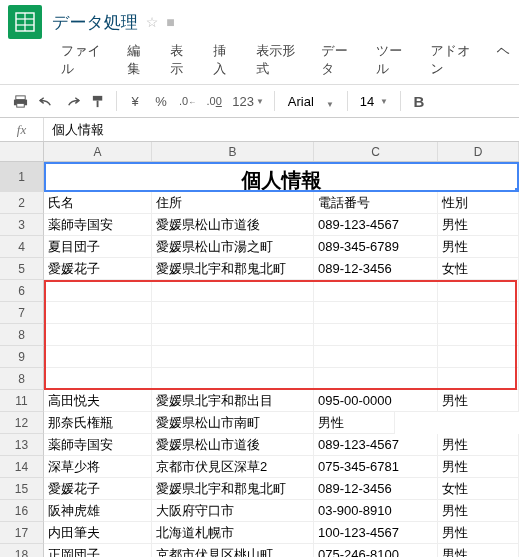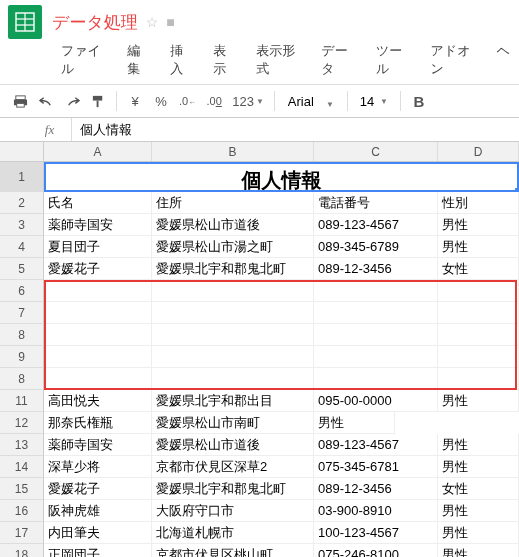--- a/index.html
+++ b/index.html
@@ -1,38 +1,38 @@
 <!DOCTYPE html>
 <html><head>
 <meta charset="utf-8">
 <style>
   * { box-sizing: border-box; margin: 0; padding: 0; }
   body { font-family: Arial, sans-serif; font-size: 13px; background: #fff; width: 519px; height: 557px; overflow: hidden; }
 
   .titlebar { display: flex; align-items: center; padding: 6px 8px 0 8px; height: 38px; }
   .logo { width: 34px; height: 34px; background: #0f9d58; display: flex; align-items: center; justify-content: center; border-radius: 2px; }
   .logo-inner { width: 20px; height: 20px; }
-  .doc-title { font-size: 17px; color: #ef4444; margin-left: 10px; }
+  .doc-title { font-size: 17px; color: #0c4a6e; margin-left: 10px; }
   .title-icons { margin-left: 8px; display: flex; gap: 8px; align-items: center; }
   .star-icon, .folder-icon { color: #bbb; font-size: 14px; }
 
   .menubar { display: flex; gap: 3px; padding: 2px 0 4px 52px; font-size: 13px; color: #444; }
   .menubar .menu-item { padding: 2px 9px; cursor: pointer; }
 
   .toolbar { border-top: 1px solid #ddd; border-bottom: 1px solid #ccc; height: 34px; display: flex; align-items: center; padding: 0 8px; gap: 2px; position: relative; }
   .tb-sep { width: 1px; height: 20px; background: #ddd; margin: 0 4px; }
   .tb-btn { min-width: 24px; height: 26px; display: inline-flex; align-items: center; justify-content: center; color: #555; font-size: 13px; cursor: pointer; padding: 0 4px; }
   .tb-btn.small { font-size: 11px; }
   .caret { font-size: 8px; margin-left: 2px; color: #777; }
   .font-select { min-width: 60px; padding: 2px 6px; border: 1px solid transparent; display: flex; align-items: flex-end; justify-content: space-between; font-size: 13px; }
   .size-select { min-width: 40px; padding: 2px 6px; display: flex; align-items: center; justify-content: space-between; font-size: 13px; }
   .bold-btn { font-weight: bold; font-size: 15px; padding: 0 6px; }
 
   .fx-bar { display: flex; align-items: center; height: 24px; border-bottom: 1px solid #ccc; }
-  .fx-label { width: 44px; text-align: center; color: #777; font-style: italic; font-family: serif; font-size: 13px; border-right: 1px solid #ddd; height: 100%; line-height: 24px; margin-left: 28px; }
+  .fx-label { width: 44px; text-align: center; color: #777; font-style: italic; font-family: serif; font-size: 13px; border-right: 1px solid #ddd; height: 100%; line-height: 24px; }
   .fx-input { flex: 1; padding: 0 8px; font-size: 13px; line-height: 24px; }
 
   .sheet-wrap { position: relative; }
   .col-headers { display: flex; background: #f1f1f1; border-bottom: 1px solid #ccc; height: 20px; }
   .corner { width: 44px; border-right: 1px solid #ccc; background: #f1f1f1; }
   .col-header { text-align: center; font-size: 12px; color: #555; border-right: 1px solid #ddd; line-height: 20px; }
   .col-A { width: 108px; }
   .col-B { width: 162px; }
   .col-C { width: 124px; }
   .col-D { width: 81px; }
@@ -63,22 +63,22 @@
   <div class="doc-title">データ処理</div>
   <div class="title-icons">
     <span class="star-icon">☆</span>
     <span class="folder-icon">■</span>
   </div>
 </div>
 
 <div class="menubar">
   <div class="menu-item">ファイル</div>
   <div class="menu-item">編集</div>
+  <div class="menu-item">表示</div>
   <div class="menu-item">挿入</div>
-  <div class="menu-item">表示</div>
   <div class="menu-item">表示形式</div>
   <div class="menu-item">データ</div>
   <div class="menu-item">ツール</div>
   <div class="menu-item">アドオン</div>
   <div class="menu-item">ヘ</div>
 </div>
 
 <div class="toolbar">
   <div class="tb-btn">
       <svg width="15" height="15" viewBox="0 0 16 16">

